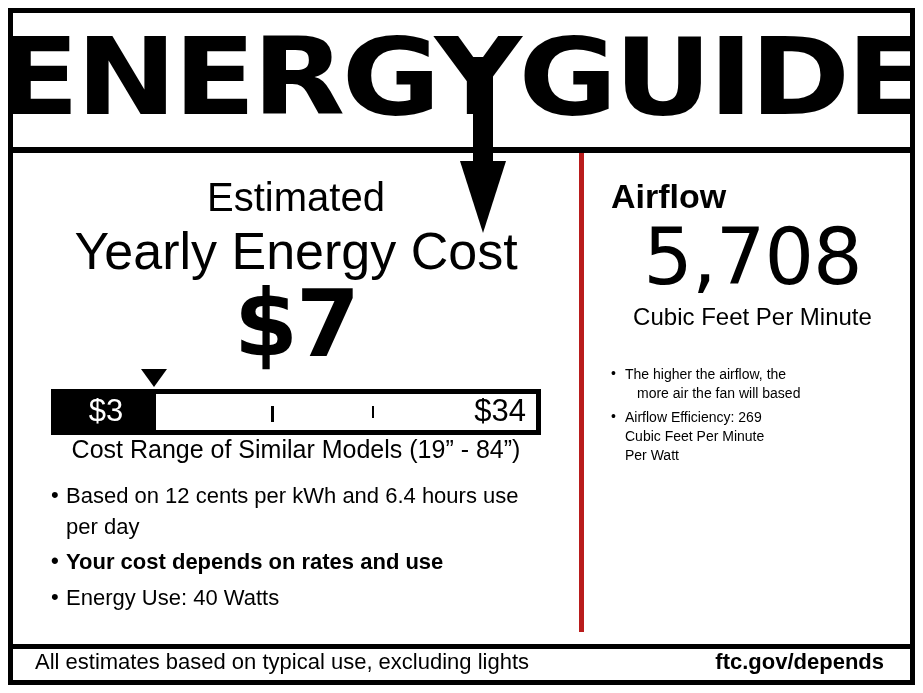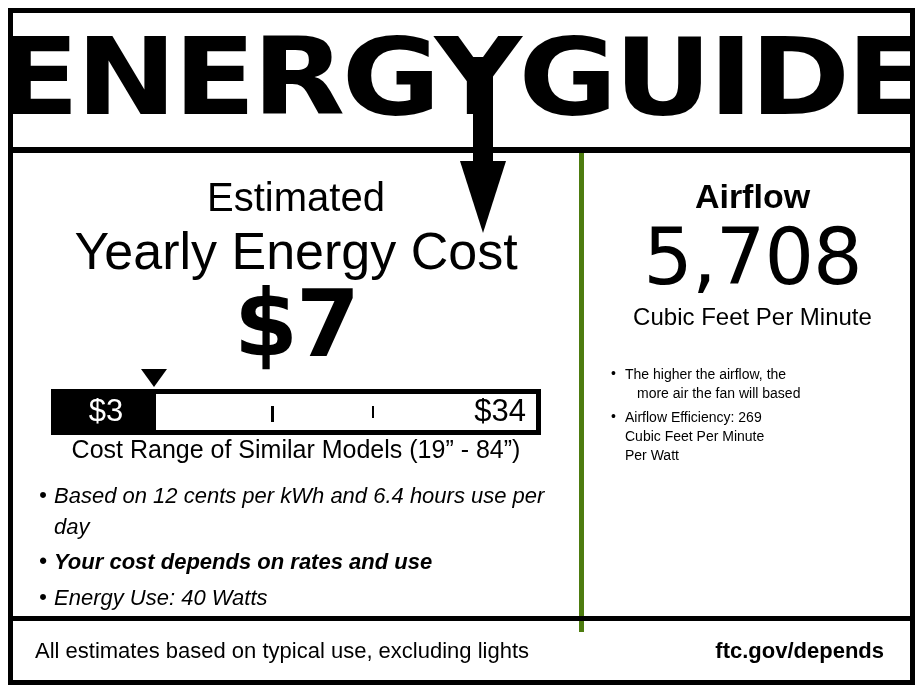--- a/index.html
+++ b/index.html
@@ -69,21 +69,21 @@
     top: 140px;
     right: 0;
     bottom: 48px;
   }
   .col-left {
     position: absolute;
     left: 0;
     top: 0;
     width: 571px;
     height: 100%;
-    border-right: 5px solid #4d7c0f;
+    border-right: 5px solid #b91c1c;
     box-sizing: border-box;
   }
   .col-right {
     position: absolute;
     left: 576px;
     top: 0;
     right: 0;
     height: 100%;
     box-sizing: border-box;
     padding: 14px 16px 0 22px;
@@ -172,43 +172,41 @@
     box-sizing: border-box;
   }
 
   .range-caption {
     text-align: center;
     font-size: 25px;
   }
 
   .bullets {
     margin: 16px 16px 0 0;
-    padding: 0 10px 0 26px;
+    padding: 0 10px 0 38px;
     list-style: none;
-    font-style: italic;
   }
   .bullets li {
     font-size: 22px;
     line-height: 1.42;
     margin-bottom: 4px;
     position: relative;
     padding-left: 15px;
   }
   .bullets li::before {
     content: "\2022";
     position: absolute;
     left: 0;
     top: -1px;
     font-size: 22px;
   }
   .bullets li.bold { font-weight: bold; }
 
   
   .airflow-title {
-    text-align: center;
     font-weight: bold;
     font-size: 34px;
     line-height: 1;
     margin-top: 12px;
   }
   .airflow-value {
     text-align: center;
     font-family: "DejaVu Sans", sans-serif;
     font-weight: normal;
     font-size: 78px;
@@ -241,25 +239,24 @@
   }
   .right-bullets li .indent { display: block; padding-left: 12px; }
   .right-bullets li .noindent { display: block; padding-left: 0; }
 
   
   .footer {
     position: absolute;
     left: 0;
     right: 0;
     bottom: 0;
-    height: 64px;
+    height: 36px;
     border-top: 5px solid #000;
     box-sizing: border-box;
     display: flex;
-    align-items: center;
   }
   .footer-note {
     font-size: 22px;
     padding-left: 22px;
     flex: 1;
   }
   .footer-url {
     font-size: 22px;
     font-weight: bold;
     padding-right: 26px;

